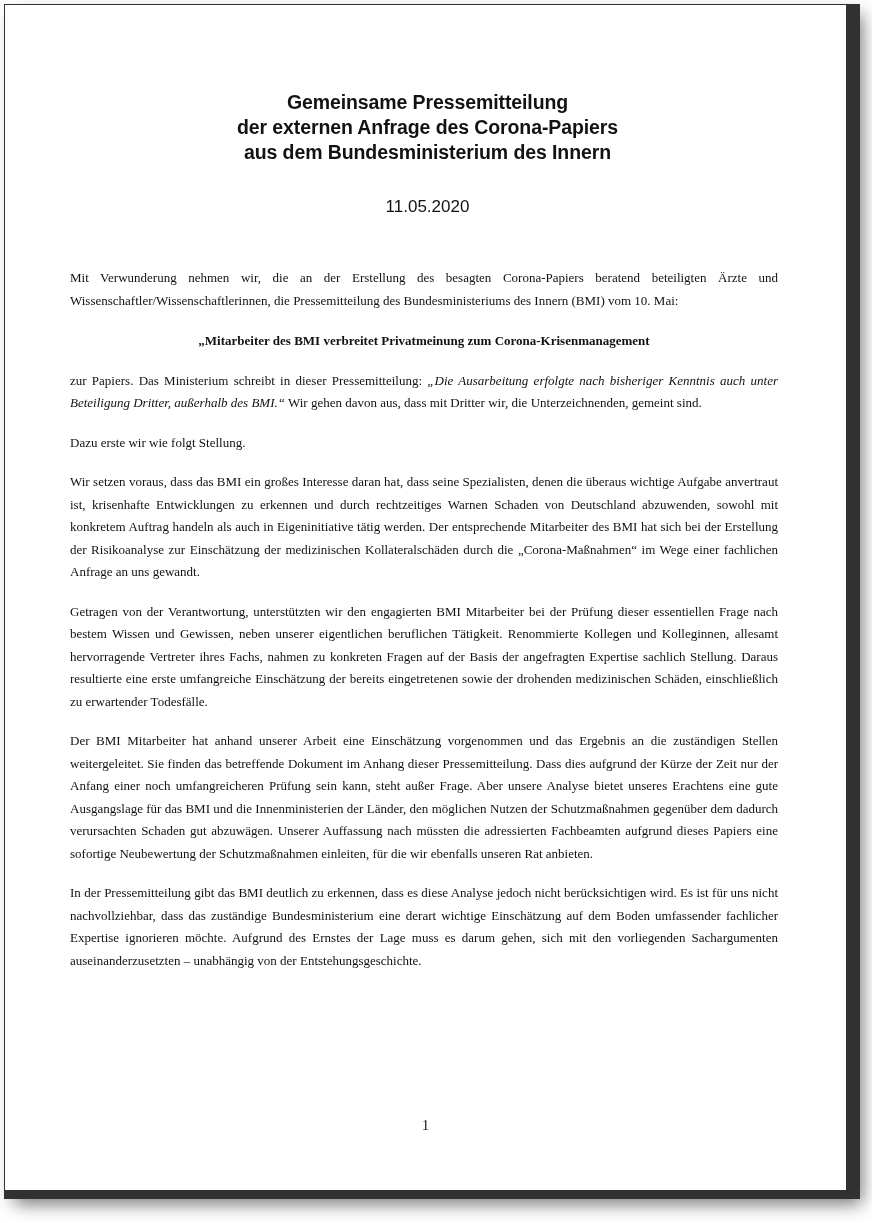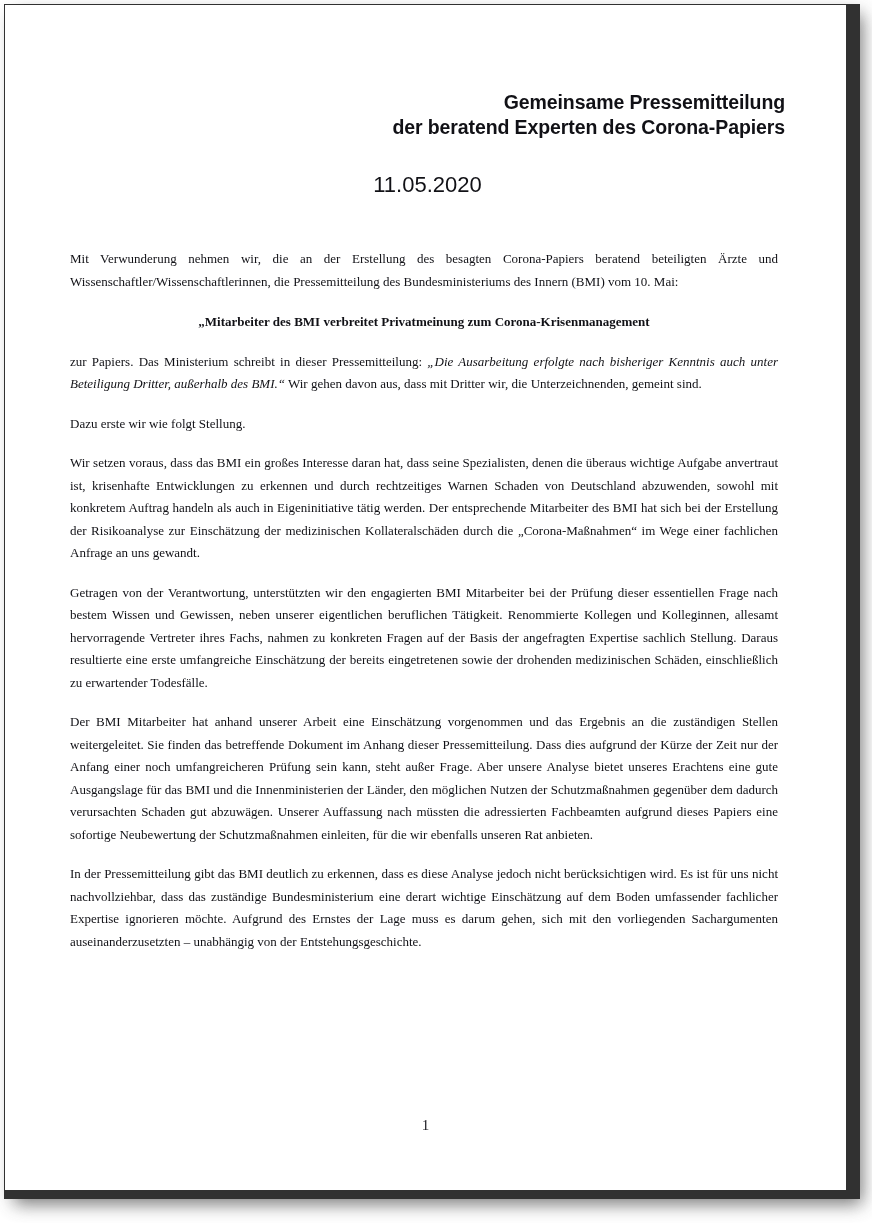--- a/index.html
+++ b/index.html
@@ -70,26 +70,26 @@
     font-family: "Liberation Sans", "DejaVu Sans", sans-serif;
     font-weight: bold;
     font-size: 19.5px;
     line-height: 25px;
     text-align: center;
     margin: 0;
     padding-top: 85px;
     letter-spacing: -0.1px;
     color: #111116;
   }
-  .doc-title .tline { display: block; text-align: right; }
+  .doc-title .tline { display: block; }
 
   .doc-date {
     font-family: "Liberation Sans", "DejaVu Sans", sans-serif;
     font-weight: normal;
-    font-size: 22px;
+    font-size: 17px;
     text-align: center;
     margin: 0;
     padding-top: 32px;
     color: #111116;
   }
 
   .body-block {
     padding-top: 50px;
   }
 
@@ -132,21 +132,22 @@
 
   <div class="page-shadow"></div>
   <div class="page-frame"></div>
 
   <div class="page-sheet">
 
     <div class="doc-body">
 
       <h1 class="doc-title">
         <span class="tline">Gemeinsame Pressemitteilung</span>
-        <span class="tline">der beratend Experten des Corona-Papiers</span>
+        <span class="tline">der externen Anfrage des Corona-Papiers</span>
+        <span class="tline">aus dem Bundesministerium des Innern</span>
       </h1>
 
       <div class="doc-date">11.05.2020</div>
 
       <div class="body-block">
 
         <p class="para">Mit Verwunderung nehmen wir, die an der Erstellung des besagten Corona-Papiers beratend beteiligten Ärzte und Wissenschaftler/Wissenschaftlerinnen, die Pressemitteilung des Bundesministeriums des Innern (BMI) vom 10. Mai:</p>
 
         <p class="para para-quote-bold">
           <span class="qline">„Mitarbeiter des BMI verbreitet Privatmeinung zum Corona-Krisenmanagement</span>

